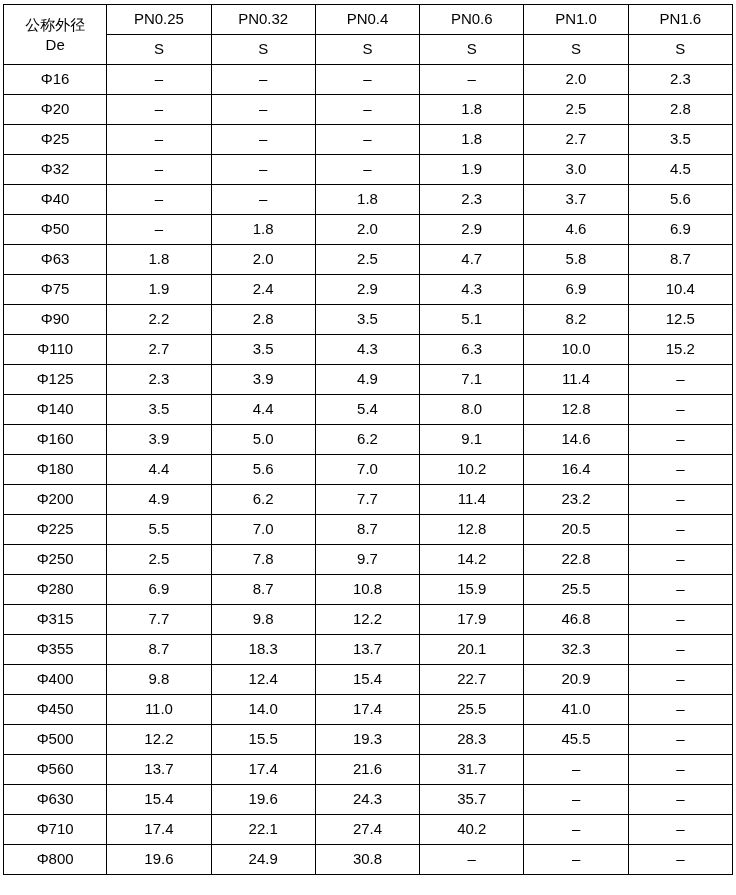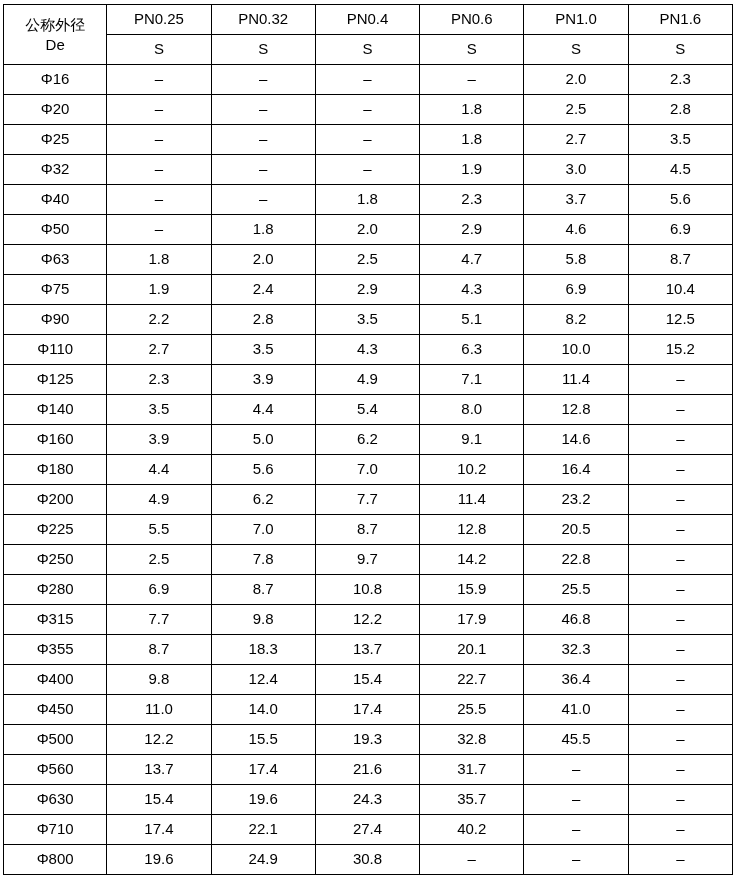--- a/index.html
+++ b/index.html
@@ -279,38 +279,38 @@
           <td>20.1</td>
           <td>32.3</td>
           <td class="dash">–</td>
         </tr>
         <tr>
           <td class="dia">Φ400</td>
           <td>9.8</td>
           <td>12.4</td>
           <td>15.4</td>
           <td>22.7</td>
-          <td>36.4</td>
+          <td>20.9</td>
           <td class="dash">–</td>
         </tr>
         <tr>
           <td class="dia">Φ450</td>
           <td>11.0</td>
           <td>14.0</td>
           <td>17.4</td>
           <td>25.5</td>
           <td>41.0</td>
           <td class="dash">–</td>
         </tr>
         <tr>
           <td class="dia">Φ500</td>
           <td>12.2</td>
           <td>15.5</td>
           <td>19.3</td>
-          <td>32.8</td>
+          <td>28.3</td>
           <td>45.5</td>
           <td class="dash">–</td>
         </tr>
         <tr>
           <td class="dia">Φ560</td>
           <td>13.7</td>
           <td>17.4</td>
           <td>21.6</td>
           <td>31.7</td>
           <td class="dash">–</td>

